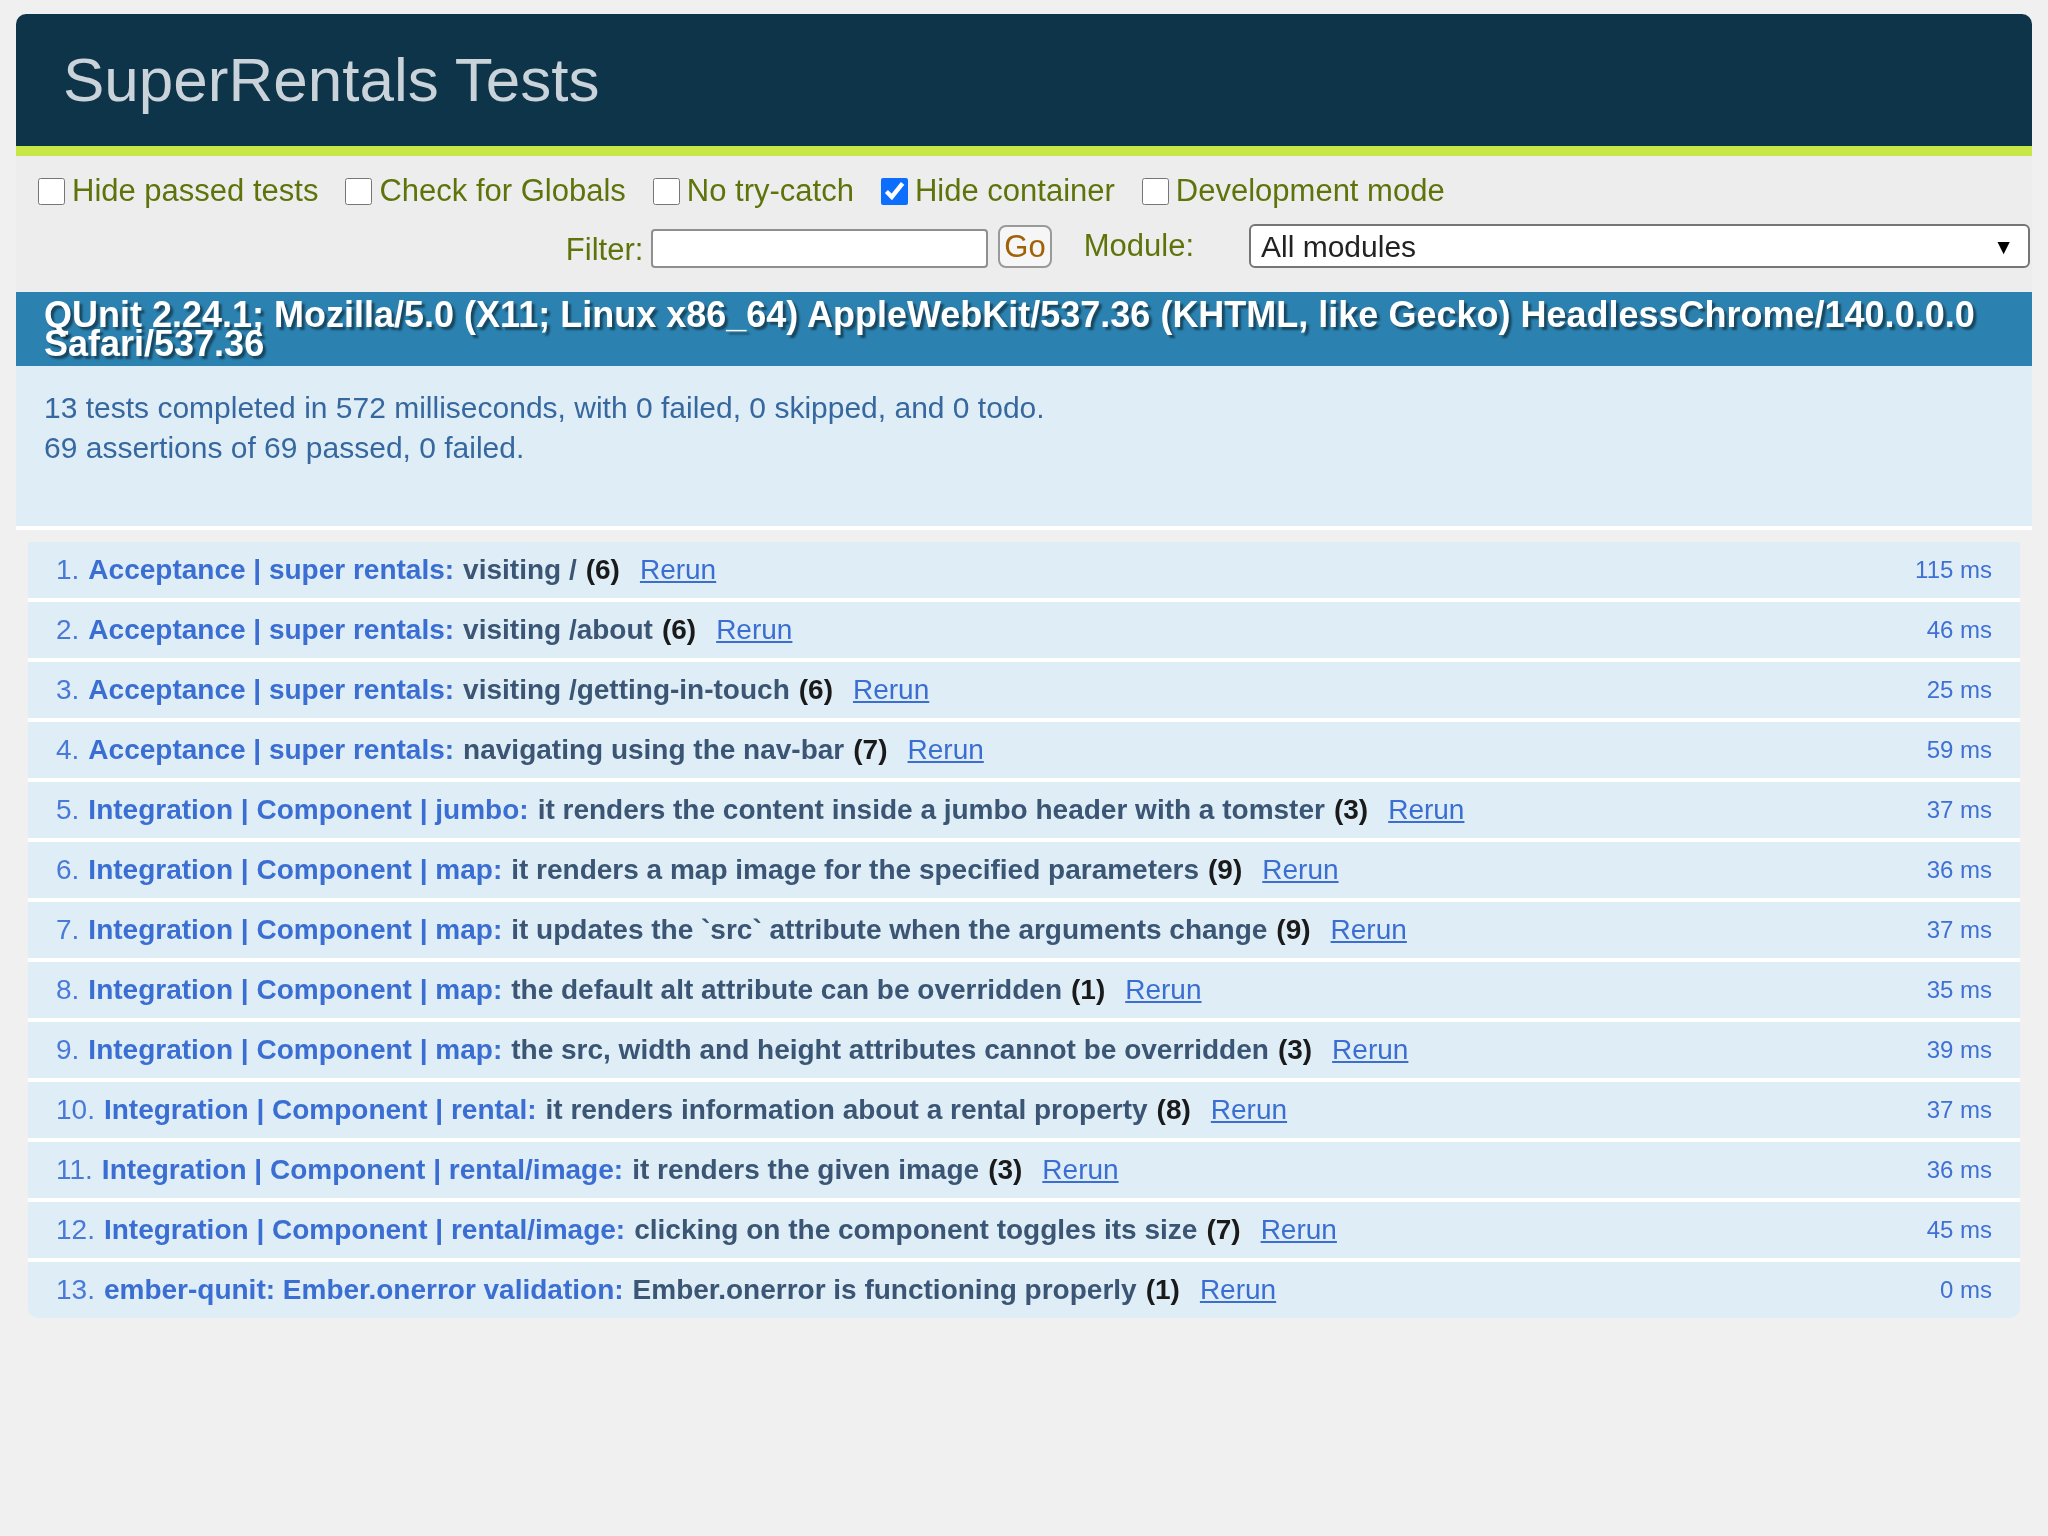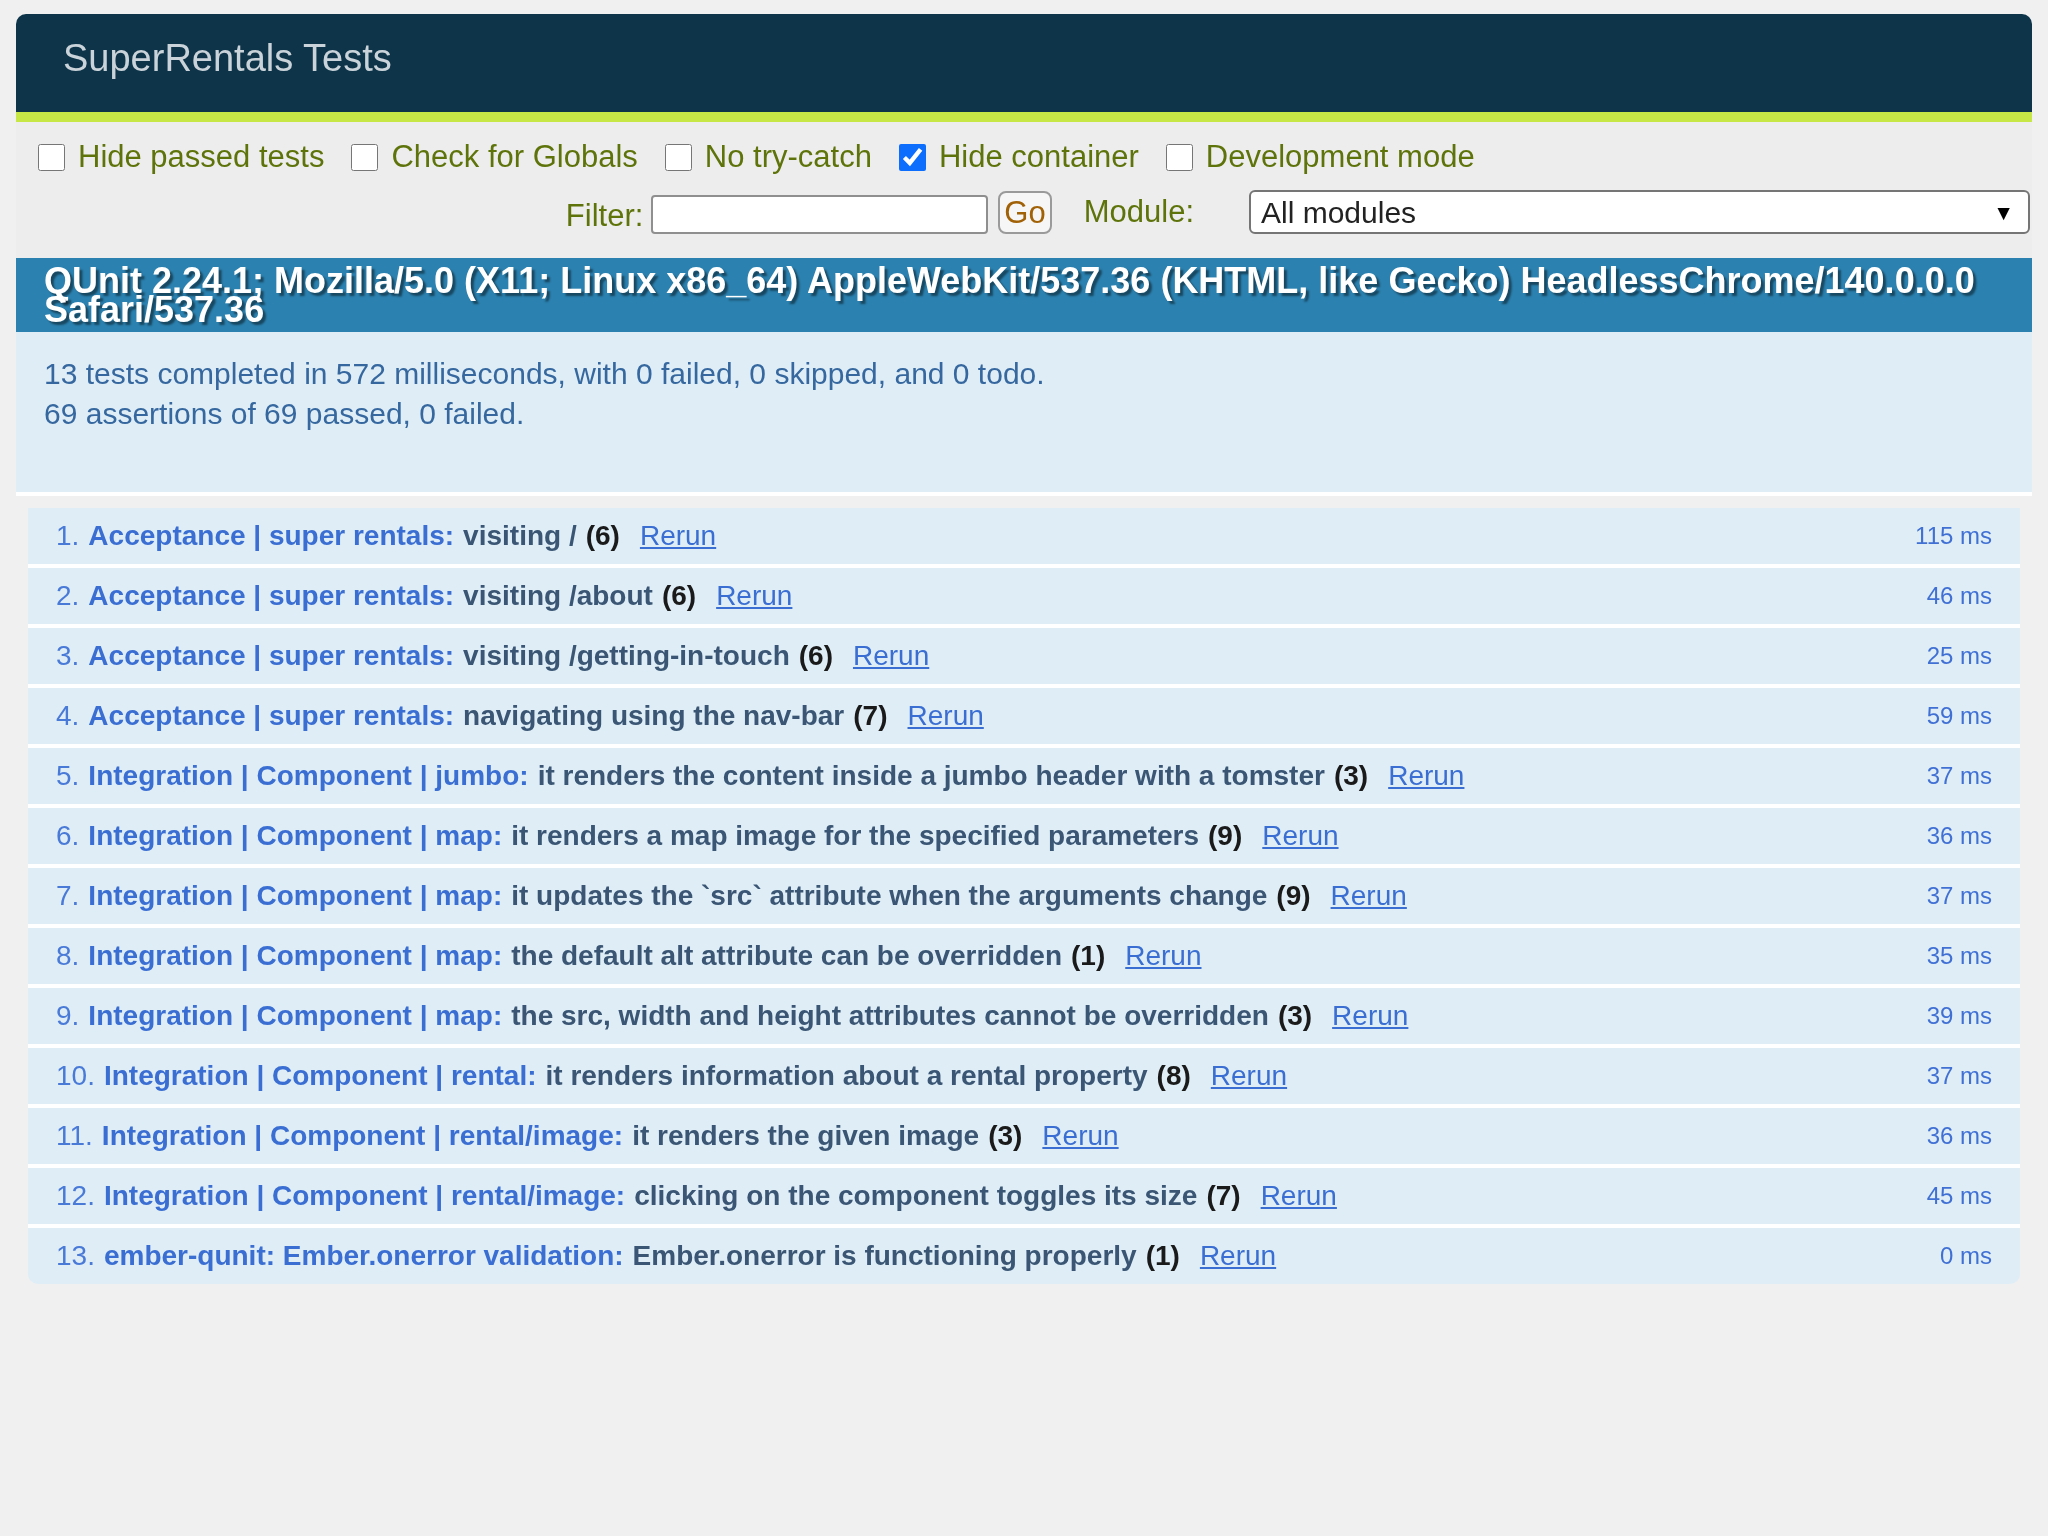--- a/index.html
+++ b/index.html
@@ -16,37 +16,37 @@
     font-family:"Liberation Sans", sans-serif;
     width:2048px; height:1536px;
   }
   #qunit{width:100%;}
 
   
   .q-header{
     background:var(--header_bg);
     color:var(--header_text);
     border-radius:10px 10px 0 0;
-    padding:25px 0 35px 47px;
-    font-size:38px; line-height:1; font-weight:400;
+    padding:35px 0 35px 47px;
+    font-size:62px; line-height:1; font-weight:400;
   }
   .q-header a{color:var(--header_text); text-decoration:none; cursor:pointer;}
 
   
   .q-banner{height:10px; background:var(--banner_pass);}
 
   
   .q-toolbar{
     background:var(--toolbar_bg);
     color:var(--toolbar_text);
     padding:18px 2px 24px 22px;
     font-size:31px;
   }
   .cb-row{display:flex; align-items:center; gap:27px; height:34px;}
-  .cb-row label{display:flex; align-items:center; gap:13px; cursor:pointer; white-space:nowrap;justify-content:flex-end;}
+  .cb-row label{display:flex; align-items:center; gap:7px; cursor:pointer; white-space:nowrap;justify-content:flex-end;}
   input[type=checkbox]{
     width:27px; height:27px; margin:0; accent-color:var(--checkbox_accent); cursor:pointer; flex:none;
   }
   .filter-row{display:flex; align-items:flex-end; justify-content:flex-end; margin-top:16px; height:44px;}
   .filter-row .lbl{white-space:nowrap; margin-right:8px;}
   .filter-input{
     width:337px; height:39px; border:2px solid #8f8f8f; border-radius:4px;
     background:#fff; font-size:28px; padding:0 10px; font-family:inherit; color:#222;
   }
   .go-btn{

